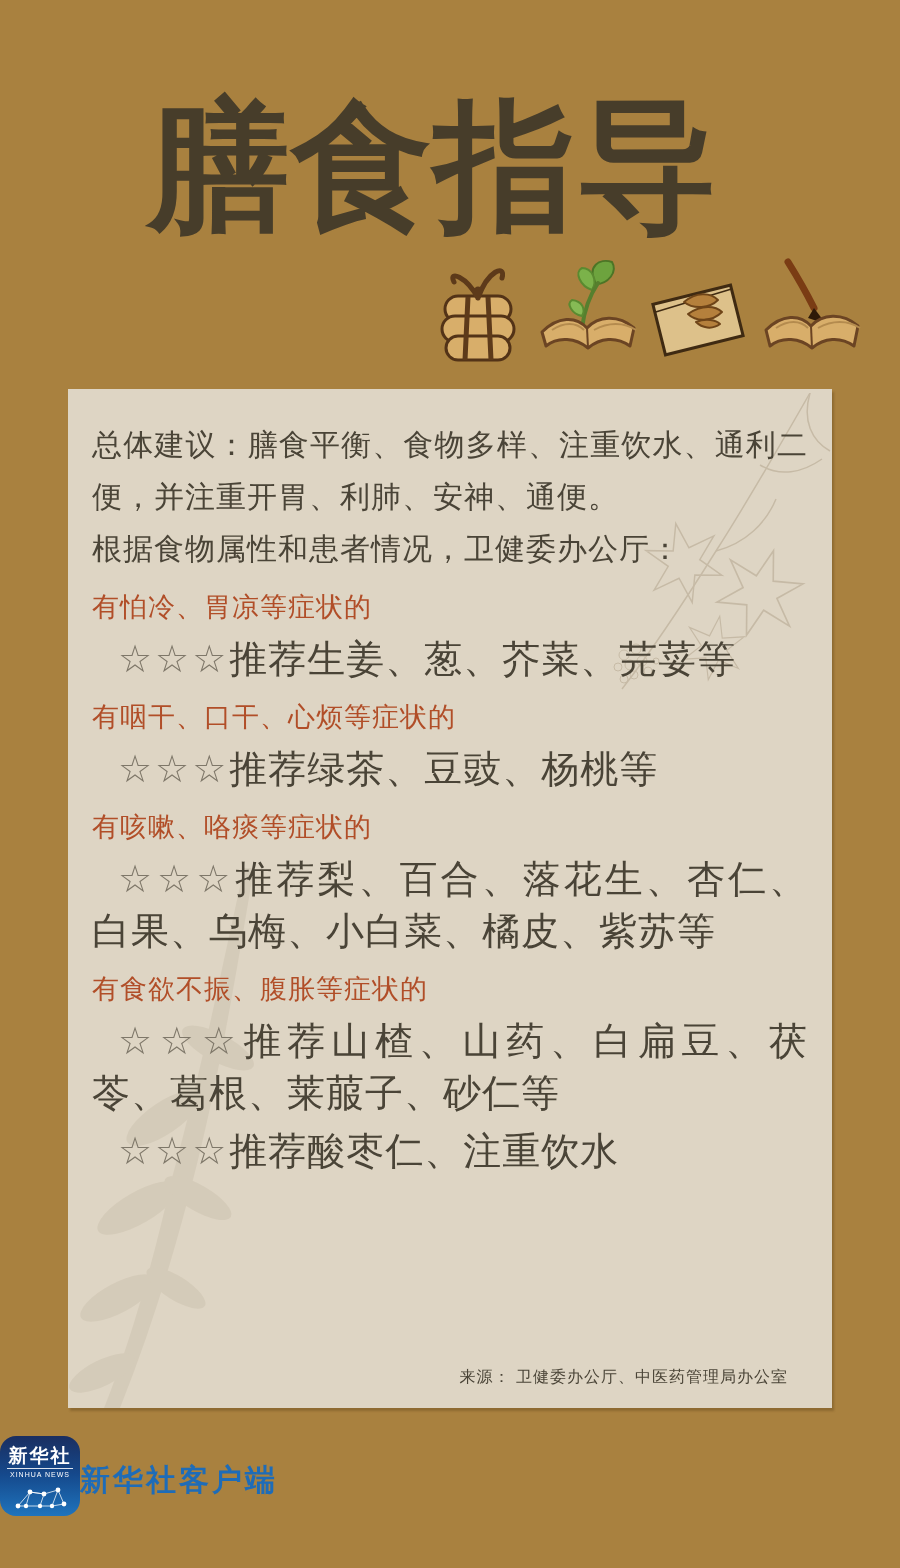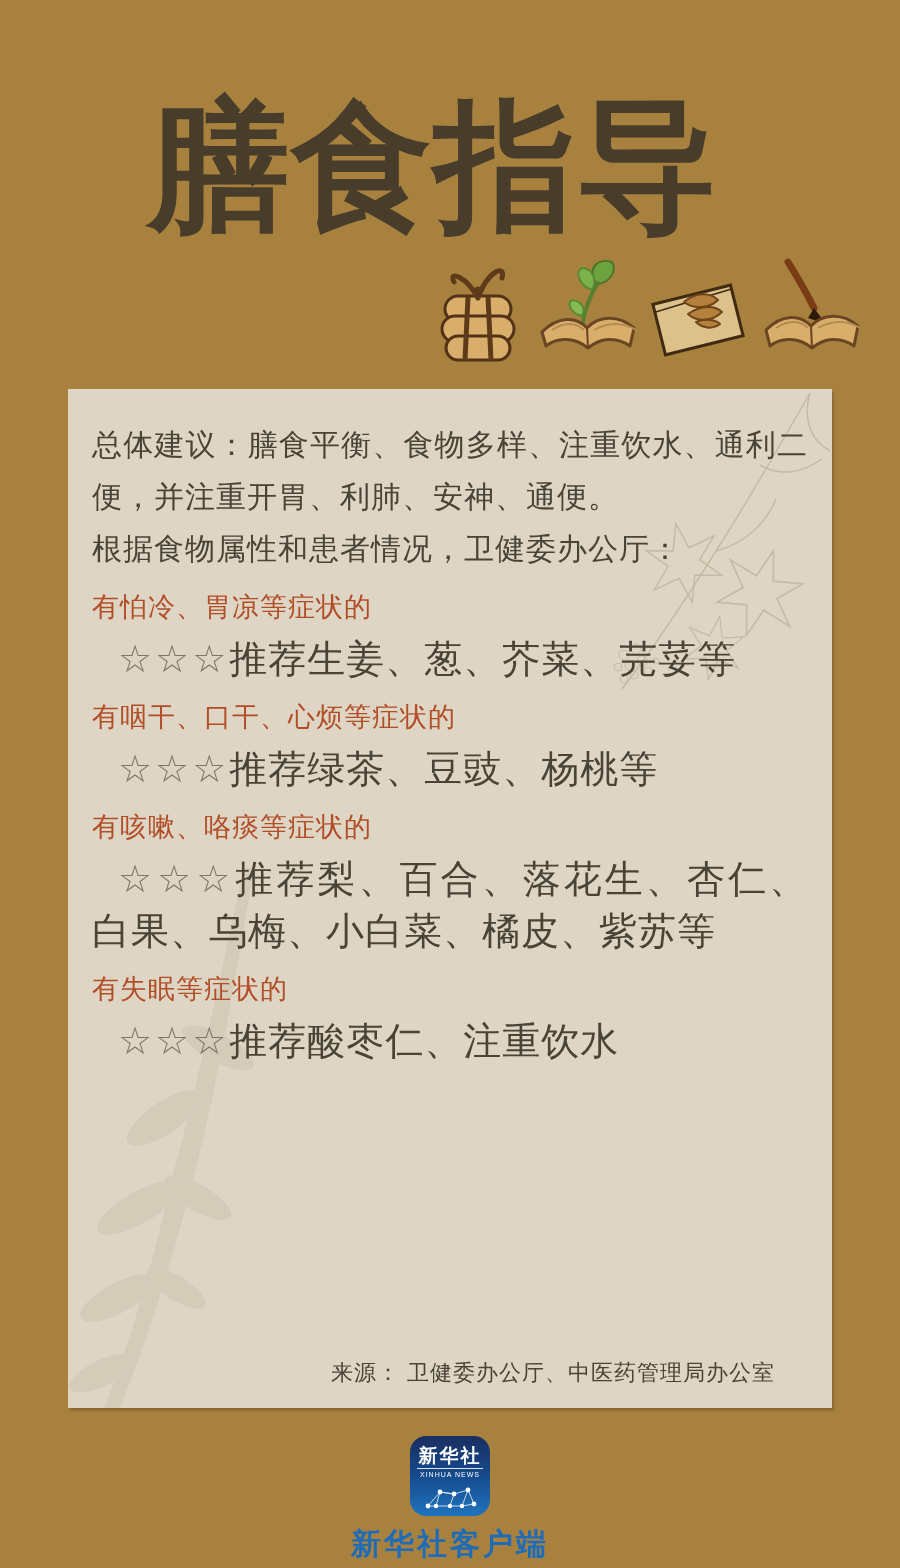--- a/index.html
+++ b/index.html
@@ -42,27 +42,27 @@
     margin:0;font-size:27px;line-height:52px;letter-spacing:1px;
     color:var(--section-header,#b14e28);
   }
   .reco{
     margin:0;font-size:38px;line-height:52px;letter-spacing:1px;
     color:var(--body-text,#4a4437);text-indent:26px;text-align:justify;
   }
   .stars{color:var(--stars,#7e7769);letter-spacing:3px;}
 
   .source{
-    position:absolute;right:57px;bottom:20px;
-    font-size:22px;letter-spacing:1px;color:var(--body-text,#4a4437);
+    position:absolute;right:44px;bottom:20px;
+    font-size:16px;letter-spacing:1px;color:var(--body-text,#4a4437);
   }
 
   .footer{
     position:absolute;left:0;top:1436px;width:900px;
-    display:flex;flex-direction:column;align-items:center;
+    display:flex;flex-direction:row;align-items:center;
   }
   .logo-icon{
     width:80px;height:80px;border-radius:16px;
     background:linear-gradient(180deg,#1a2e60 0%,#15498c 48%,#1f74bd 100%);
     display:flex;flex-direction:column;align-items:center;
     box-sizing:border-box;padding-top:9px;overflow:hidden;
   }
   .logo-cn{color:#fff;font-size:19px;font-weight:bold;letter-spacing:2px;line-height:22px;}
   .logo-en{
     color:#fff;font-size:7px;letter-spacing:1px;line-height:10px;
@@ -177,24 +177,27 @@
   <div class="section">
     <p class="sec-header">有咽干、口干、心烦等症状的</p>
     <p class="reco"><span class="stars">☆☆☆</span><span>推荐绿茶、豆豉、杨桃等</span></p>
   </div>
 
   <div class="section">
     <p class="sec-header">有咳嗽、咯痰等症状的</p>
     <p class="reco"><span class="stars">☆☆☆</span><span>推荐梨、百合、落花生、杏仁、白果、乌梅、小白菜、橘皮、紫苏等</span></p>
   </div>
 
-
-
-  <div class="section">
-    <p class="sec-header">有失眠等症状的</p>
+  <div class="section">
+    <p class="sec-header">有食欲不振、腹胀等症状的</p>
+    <p class="reco"><span class="stars">☆☆☆</span><span>推荐山楂、山药、白扁豆、茯苓、葛根、莱菔子、砂仁等</span></p>
+  </div>
+
+
+  <div class="section">
     <p class="reco"><span class="stars">☆☆☆</span><span>推荐酸枣仁、注重饮水</span></p>
   </div>
 </div>
     </div>
 
     <div class="source">来源：  卫健委办公厅、中医药管理局办公室</div>
   </div>
 
   <div class="footer">
     <div class="logo-icon">

